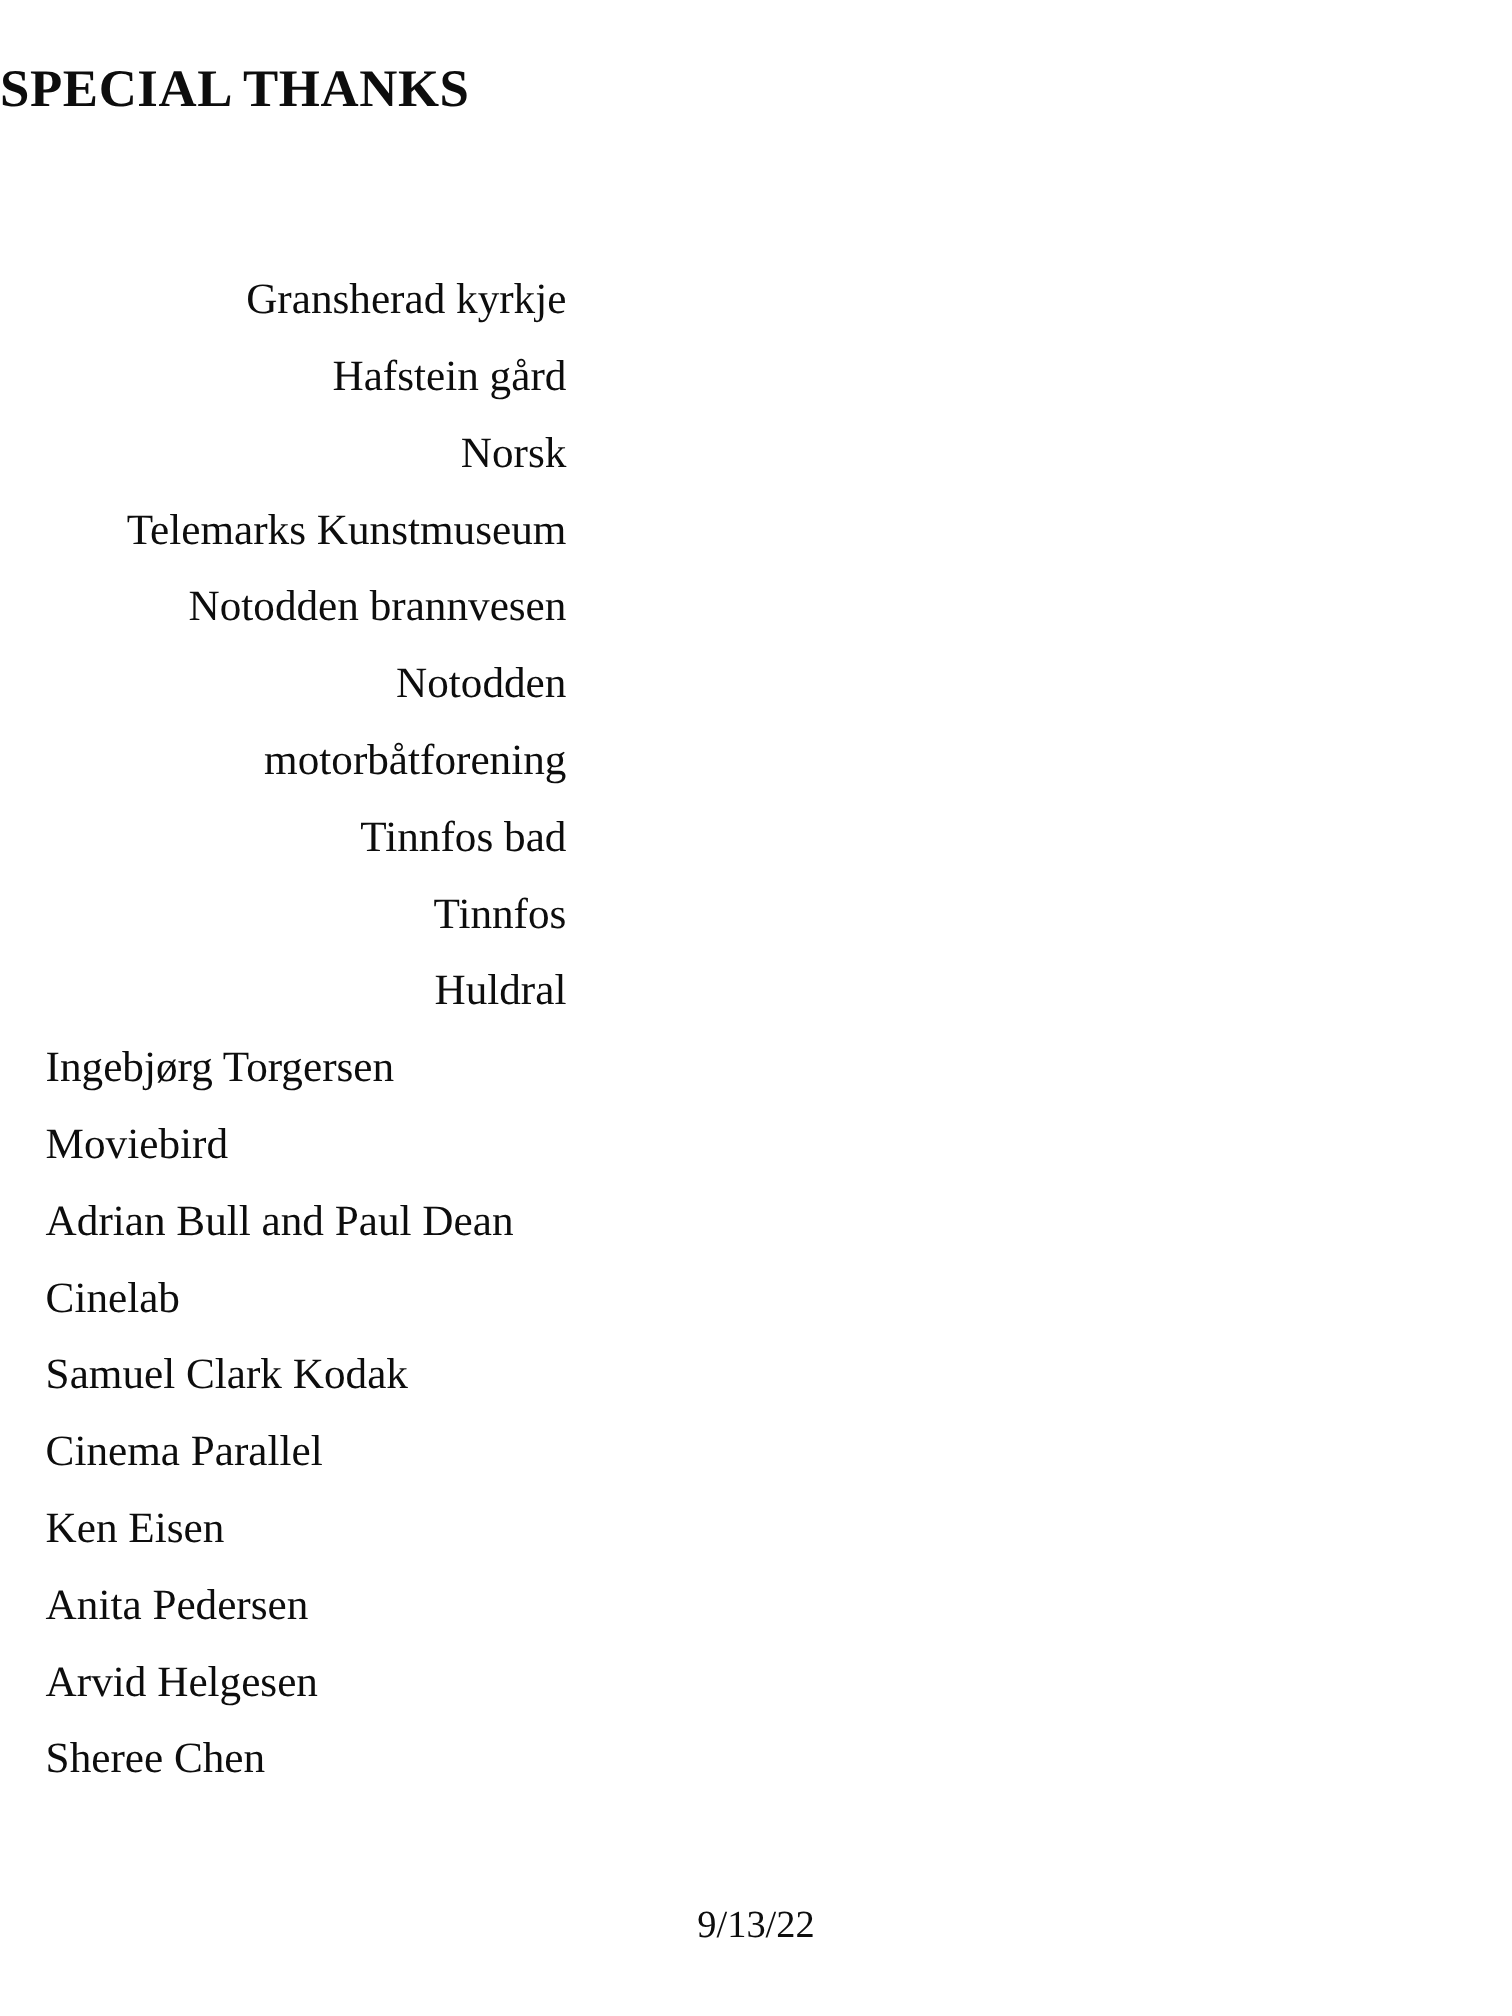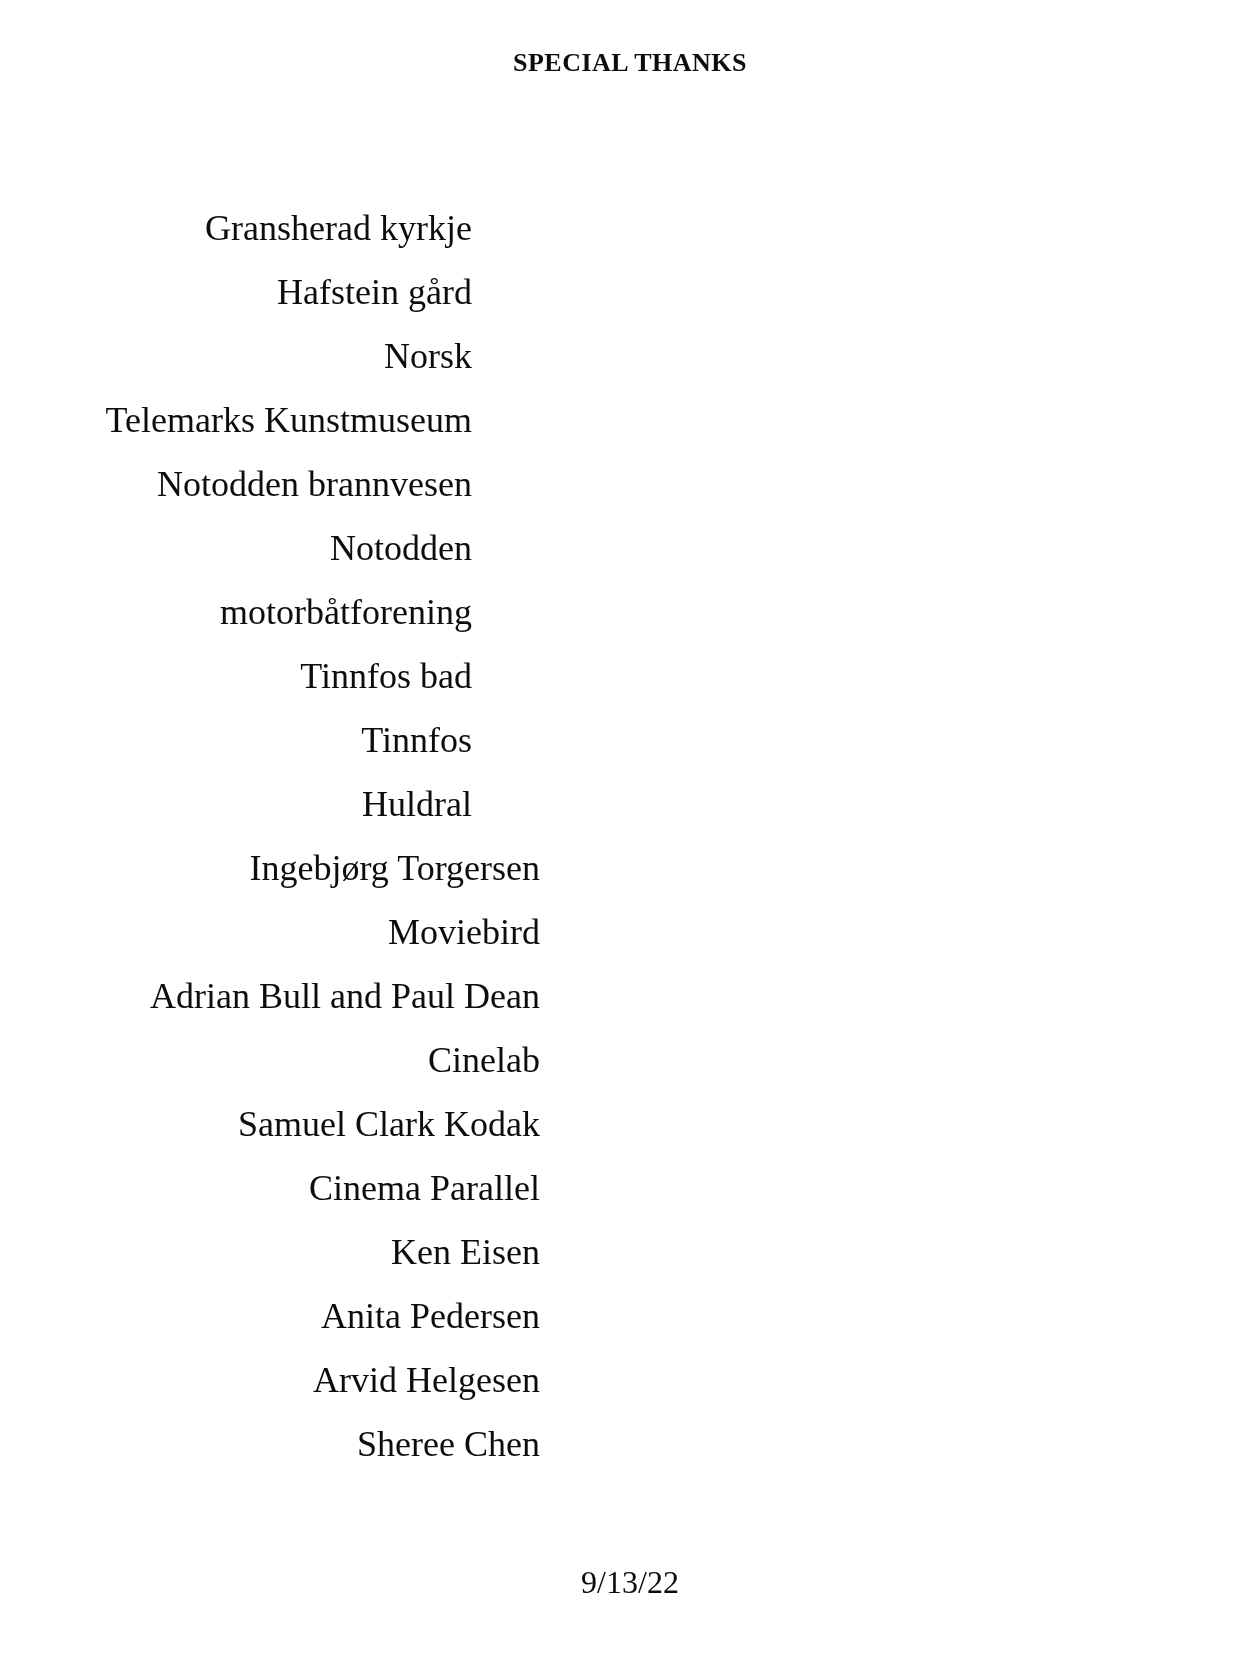--- a/index.html
+++ b/index.html
@@ -15,23 +15,23 @@
     position: relative;
     overflow: hidden;
   }
   .page {
     width: 1260px;
     height: 1680px;
     position: relative;
     box-sizing: border-box;
   }
   .doc-title {
-    text-align: center;
+    text-align: left;
     font-weight: bold;
-    font-size: 26px;
+    font-size: 44px;
     letter-spacing: 0.5px;
     margin: 0;
     padding-top: 48px;
     font-family: "Liberation Serif", "DejaVu Serif", serif;
   }
   .credits {
     margin-top: 118px;
     display: flex;
     flex-direction: column;
     justify-content: center;
@@ -43,21 +43,21 @@
     flex-direction: column;
   }
   .col-left {
     width: 480px;
     text-align: right;
     padding-right: 8px;
     box-sizing: border-box;
   }
   .col-right {
     width: 540px;
-    text-align: right;
+    text-align: left;
     padding-left: 38px;
     box-sizing: border-box;
   }
   .credit-line {
     font-size: 36px;
     line-height: 64px;
     white-space: pre;
     font-family: "Liberation Serif", "DejaVu Serif", serif;
   }
   .date-line {

